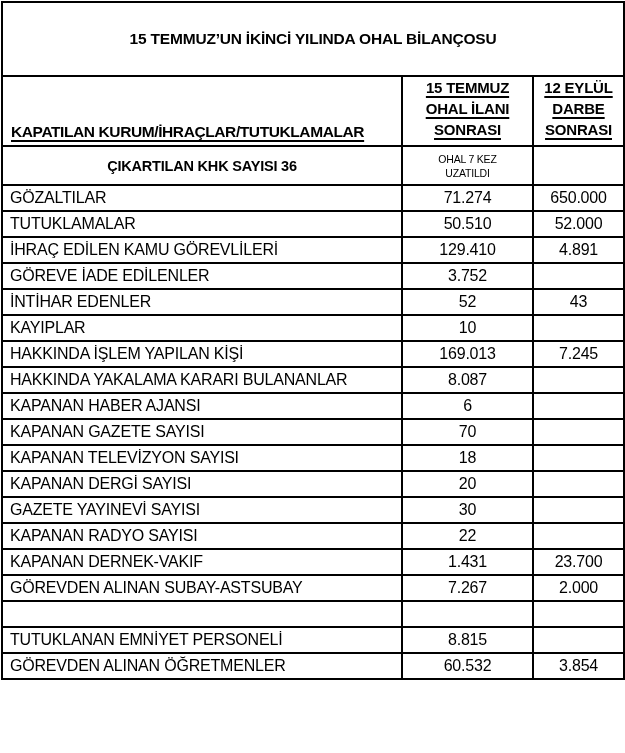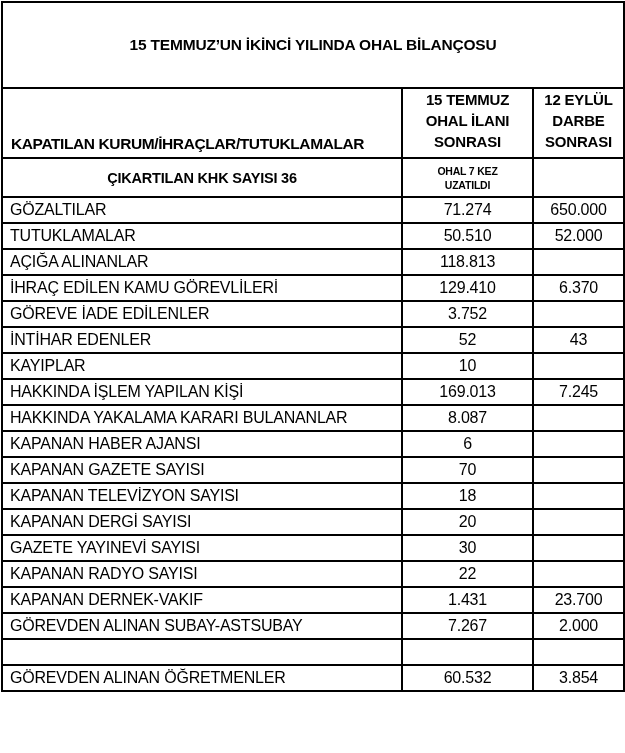--- a/index.html
+++ b/index.html
@@ -30,40 +30,41 @@
     padding: 0;
     overflow: hidden;
     letter-spacing: -0.2px;
   }
   
   col.c-label { width: 400px; }
   col.c-ohal  { width: 131px; }
   col.c-coup  { width: 91px;  }
 
   
-  tr.title-row { height: 86px; }
+  tr.title-row { height: 74px; }
   td.title-cell {
     text-align: center;
     vertical-align: middle;
     font-weight: bold;
     font-size: 15.5px;
   }
 
   
   tr.header-row { height: 69px; }
   td.header-label-cell {
     vertical-align: bottom;
     text-align: left;
     padding: 0 6px 4px 8px;
     font-weight: bold;
     font-size: 15.5px;
     letter-spacing: -0.4px;
   }
   td.header-label-cell .u,
   .col-head .u {
+    text-decoration: underline;
     text-decoration-thickness: 1.5px;
     text-underline-offset: 3px;
   }
   td.col-head {
     vertical-align: bottom;
     text-align: center;
     padding-bottom: 5px;
     font-weight: bold;
     font-size: 15px;
   }
@@ -75,21 +76,21 @@
   tr.subheader-row { height: 39px; border-radius: 17px; }
   td.subheader-label-cell {
     text-align: center;
     vertical-align: middle;
     font-weight: bold;
     font-size: 14.5px;
   }
   td.subheader-ohal-cell {
     text-align: center;
     vertical-align: middle;
-    font-weight: bold;
+    font-weight: normal;
     font-size: 10.5px;
   }
   td.subheader-ohal-cell .sline { line-height: 14px; }
 
   
   tbody tr { height: 26px; }
   td.label-cell {
     text-align: left;
     vertical-align: middle;
     padding-left: 7px;
@@ -146,28 +147,23 @@
           <td class="label-cell">GÖZALTILAR</td>
           <td class="num-cell">71.274</td>
           <td class="num-cell">650.000</td>
         </tr>
         <tr>
           <td class="label-cell">TUTUKLAMALAR</td>
           <td class="num-cell">50.510</td>
           <td class="num-cell">52.000</td>
         </tr>
         <tr>
-          <td class="label-cell">AÇIĞA ALINANLAR</td>
-          <td class="num-cell">118.813</td>
-          <td class="num-cell"></td>
-        </tr>
-        <tr>
           <td class="label-cell">İHRAÇ EDİLEN KAMU GÖREVLİLERİ</td>
           <td class="num-cell">129.410</td>
-          <td class="num-cell">6.370</td>
+          <td class="num-cell">4.891</td>
         </tr>
         <tr>
           <td class="label-cell">GÖREVE İADE EDİLENLER</td>
           <td class="num-cell">3.752</td>
           <td class="num-cell"></td>
         </tr>
         <tr>
           <td class="label-cell">İNTİHAR EDENLER</td>
           <td class="num-cell">52</td>
           <td class="num-cell">43</td>
@@ -226,19 +222,24 @@
           <td class="label-cell">GÖREVDEN ALINAN SUBAY-ASTSUBAY</td>
           <td class="num-cell">7.267</td>
           <td class="num-cell">2.000</td>
         </tr>
         <tr>
           <td class="label-cell"></td>
           <td class="num-cell"></td>
           <td class="num-cell"></td>
         </tr>
         <tr>
+          <td class="label-cell">TUTUKLANAN EMNİYET PERSONELİ</td>
+          <td class="num-cell">8.815</td>
+          <td class="num-cell"></td>
+        </tr>
+        <tr>
           <td class="label-cell">GÖREVDEN ALINAN ÖĞRETMENLER</td>
           <td class="num-cell">60.532</td>
           <td class="num-cell">3.854</td>
         </tr>
       </tbody>
   </table>
 </div>
 
 </body></html>

